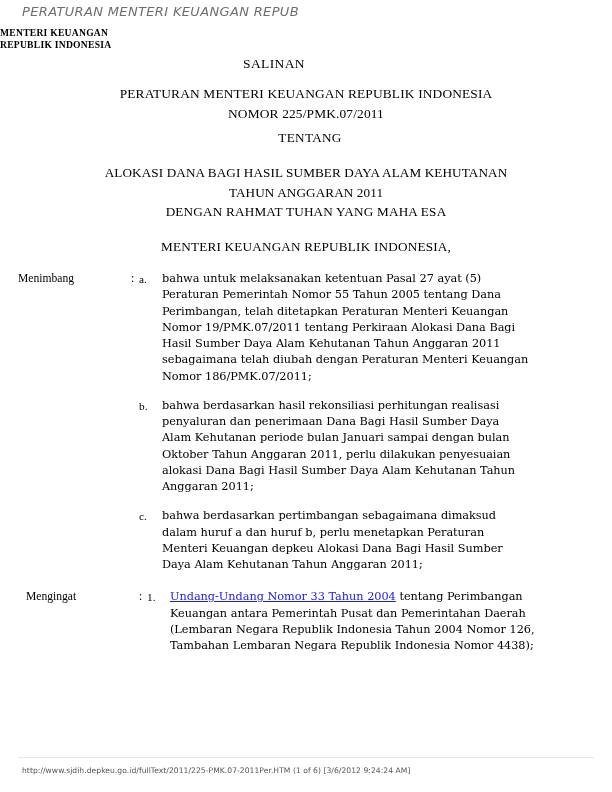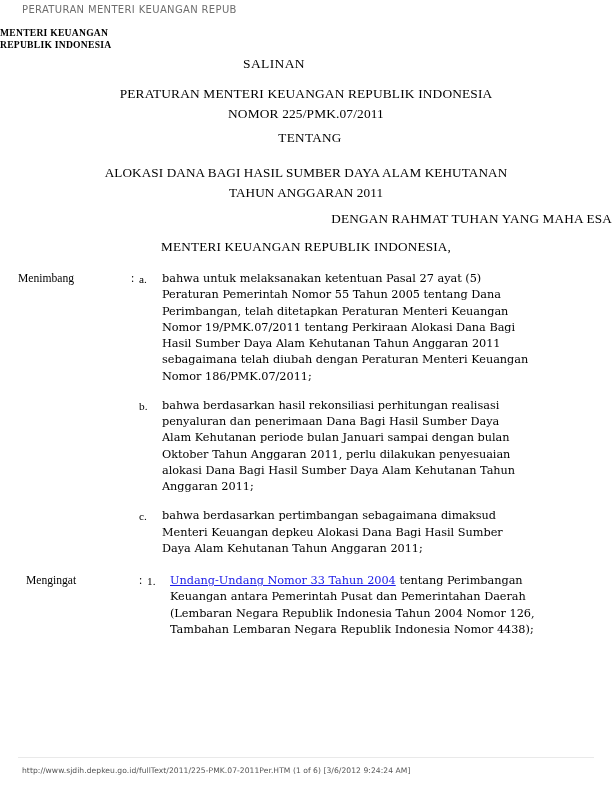--- a/index.html
+++ b/index.html
@@ -16,24 +16,25 @@
     color: #000000;
     overflow: hidden;
   }
 
   
   .print-header {
     position: absolute;
     top: 4px;
     left: 22px;
     font-family: "DejaVu Sans", "Liberation Sans", sans-serif;
-    font-size: 10px;
+    font-size: 13px;
     letter-spacing: 0.35px;
     color: #6e6e6e;
     white-space: nowrap;
+    font-style: italic;
   }
 
   
   .page {
     position: absolute;
     top: 0;
     left: 0;
     width: 612px;
     height: 792px;
   }
@@ -89,24 +90,24 @@
     left: 0;
     width: 612px;
     text-align: center;
     font-size: 13.2px;
     line-height: 19.5px;
     letter-spacing: 0.1px;
   }
 
   .rahmat {
     position: absolute;
-    top: 211px;
-    left: 0;
-    width: 612px;
-    text-align: right;
+    top: 204px;
+    left: 0;
+    width: 612px;
+    text-align: center;
     font-size: 13.2px;
     letter-spacing: 0.2px;
   }
 
   .menteri-line {
     position: absolute;
     top: 239px;
     left: 0;
     width: 612px;
     text-align: center;
@@ -267,20 +268,21 @@
             <span class="ln">Oktober Tahun Anggaran 2011, perlu dilakukan penyesuaian</span>
             <span class="ln">alokasi Dana Bagi Hasil Sumber Daya Alam Kehutanan Tahun</span>
             <span class="ln">Anggaran 2011;</span>
           </div>
         </li>
 
         <li class="item">
           <span class="item-marker">c.</span>
           <div class="item-text">
             <span class="ln">bahwa berdasarkan pertimbangan sebagaimana dimaksud</span>
+            <span class="ln">dalam huruf a dan huruf b, perlu menetapkan Peraturan</span>
             <span class="ln">Menteri Keuangan depkeu Alokasi Dana Bagi Hasil Sumber</span>
             <span class="ln">Daya Alam Kehutanan Tahun Anggaran 2011;</span>
           </div>
         </li>
 
       </ul>
     </div>
 
     <div class="clause" style="margin-top:16px;margin-left:8px;">
       <span class="clause-label">Mengingat</span>

